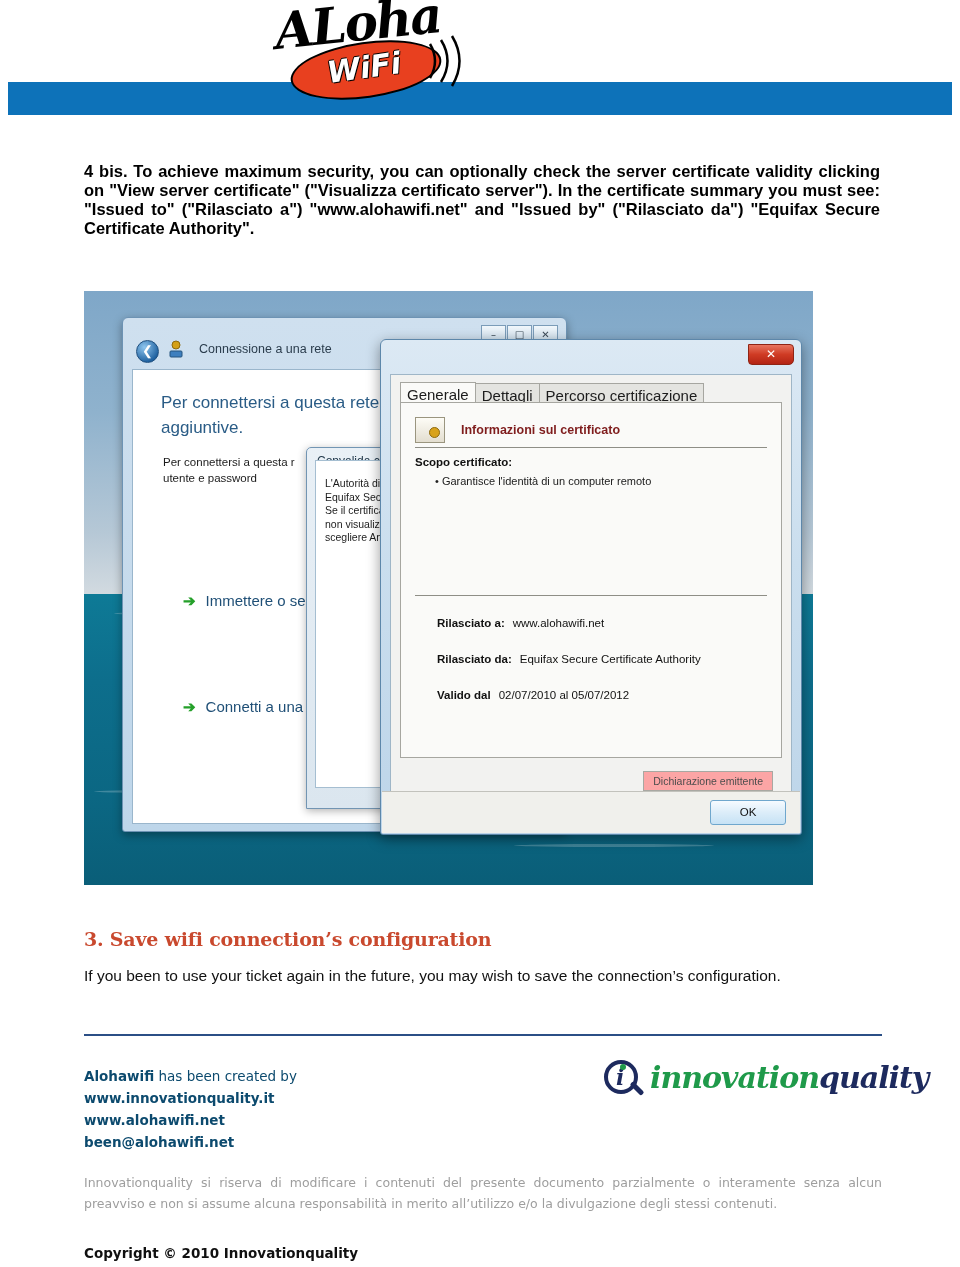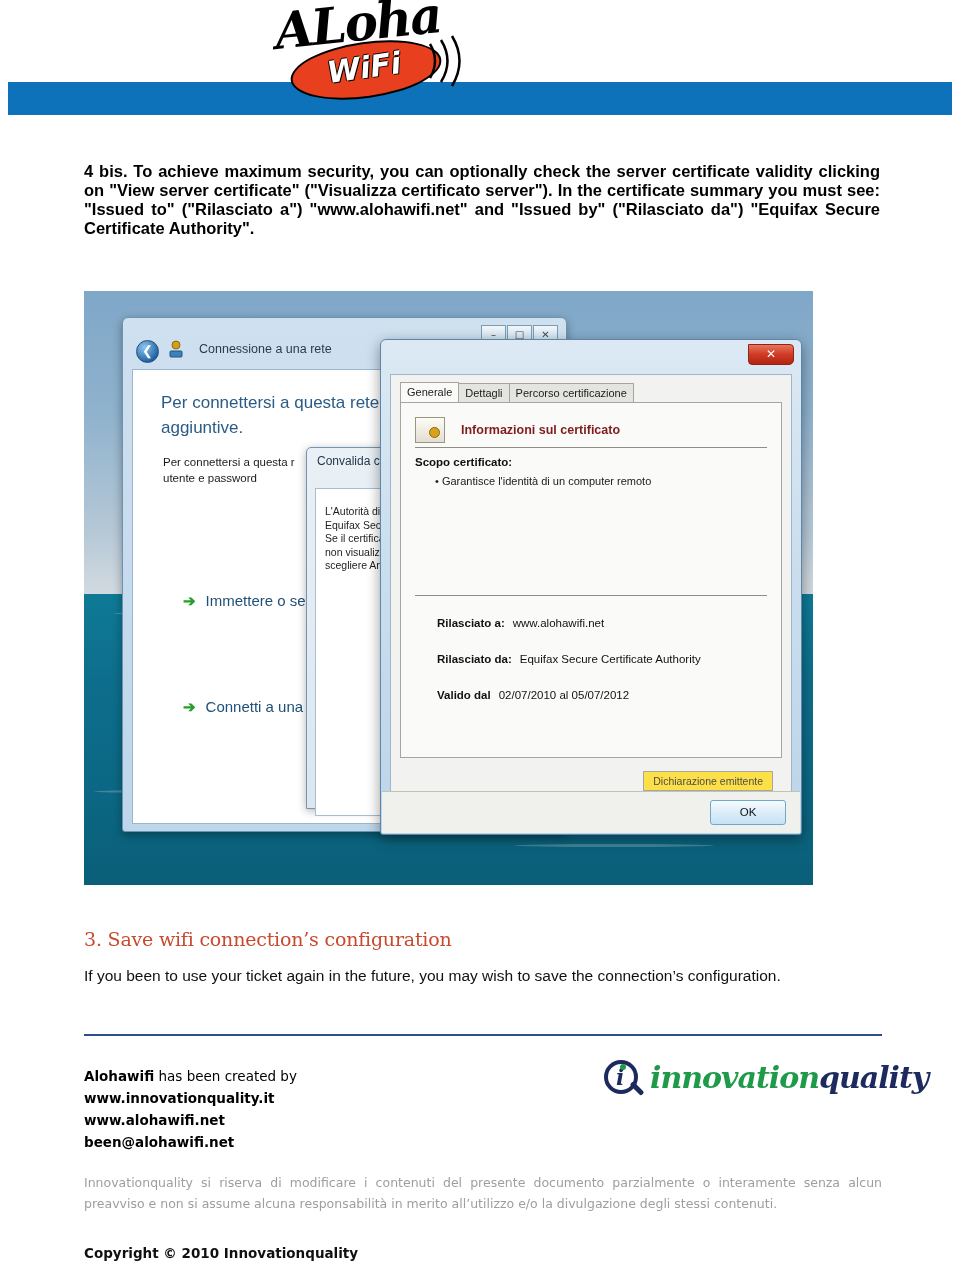--- a/index.html
+++ b/index.html
@@ -198,21 +198,21 @@
     border: 1px solid #7295b3;
     border-radius: 5px 5px 0 0;
     box-shadow: 0 2px 8px rgba(0,0,0,.3);
   }
   .win-valid-title {
     position: absolute; left: 10px; top: 6px;
     font-size: 12px; color: #22394b;
     white-space: nowrap;
   }
   .valid-panel {
-    position: absolute; left: 8px; top: 40px;
+    position: absolute; left: 8px; top: 12px;
     width: 112px; height: 326px;
     background: #fff; border:1px solid #a5bed1;text-decoration:underline;
   }
   .valid-text {
     position: absolute; left: 9px; top: 16px;
     font-size: 10.5px; color: #1c1c1c; line-height: 13.5px;
     white-space: nowrap;
   }
 
   
@@ -241,21 +241,21 @@
     position: absolute; left: 9px; top: 34px;
     width: 400px; height: 417px;
     background: #f2f2f0;
     border: 1px solid #9fb6c7;
   }
   .cert-tabs {
     position: absolute; left: 9px; top: 7px;
     display: flex; align-items: flex-end;
   }
   .cert-tab {
-    font-size: 11px; color: #1c1c1c;
+    font-size: 15px; color: #1c1c1c;
     padding: 3px 6px 4px 6px;
     border: 1px solid #a6a6a0;
     background: #e4e4e0;
     margin-right: -1px;
   }
   .cert-tab.active {
     background: #fafaf8;
     border-bottom: 1px solid #fafaf8;
     padding-bottom: 5px;
   }
@@ -300,21 +300,21 @@
   .cert-row {
     position: absolute; left: 36px;
     font-size: 11.5px; color: #111;
   }
   .cert-row b { font-weight: bold; }
   .cert-row span.val { font-weight: normal; margin-left: 8px; }
   .cert-btn-decl {
     position: absolute; right: 18px; top: 396px;
     font-size: 10.5px; color: #4d4d4d;
     border: 1px solid #a8a8a2;
-    background: #fde047;
+    background: #fca5a5;
     padding: 3px 9px;
   }
   .cert-more {
     position: absolute; left: 14px; top: 417px;
     font-size: 10.5px; color: #1c1c1c;
   }
   .cert-more a { color: #1b5fb5; text-decoration: underline; }
   .cert-footer {
     position: absolute; left: 1px; bottom: 1px;
     width: 418px; height: 41px;
@@ -329,41 +329,41 @@
     border-radius: 3px;
     font-size: 11.5px; color: #111;
     text-align: center; line-height: 22px;
   }
 
   
   .sec-title {
     position: absolute; left: 84px; top: 928px;
     font-family: "DejaVu Serif", serif;
     font-size: 19px;
-    font-weight: normal;
+    font-weight: bold;
     color: #c9492e;
     letter-spacing: -0.2px;
   }
   .sec-body {
     position: absolute; left: 84px; top: 967px;
     width: 800px;
     font-family: "Liberation Sans", sans-serif;
     font-size: 15.5px; color: #111111;
   }
 
   
   .foot-rule {
     position: absolute; left: 84px; top: 1034px;
     width: 798px; height: 2px;
     background: #2b4f86;
   }
   .foot-left {
     position: absolute; left: 84px; top: 1065px;
     font-family: "DejaVu Sans", sans-serif;
-    font-size: 13.5px; font-weight: bold; color: #000000;
+    font-size: 13.5px; font-weight: bold; color: #0c4a6e;
     line-height: 22px;
   }
   .foot-left .reg { font-weight: normal; }
 
   .iq-logo {
     position: absolute; left: 604px; top: 1058px;
     width: 260px; height: 52px;
   }
   .iq-q {
     position: absolute; left: 0; top: 2px;

